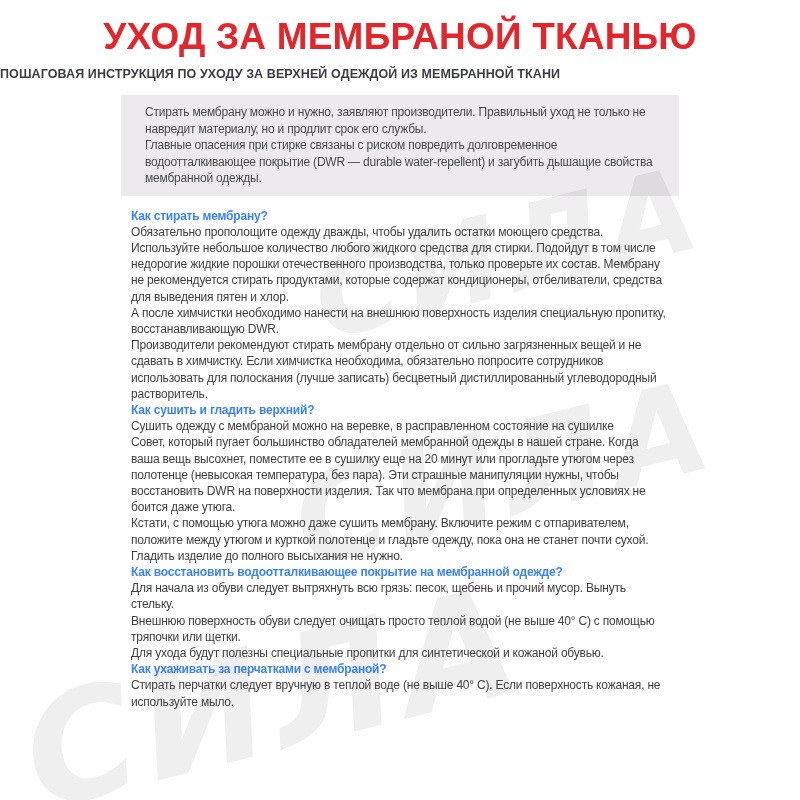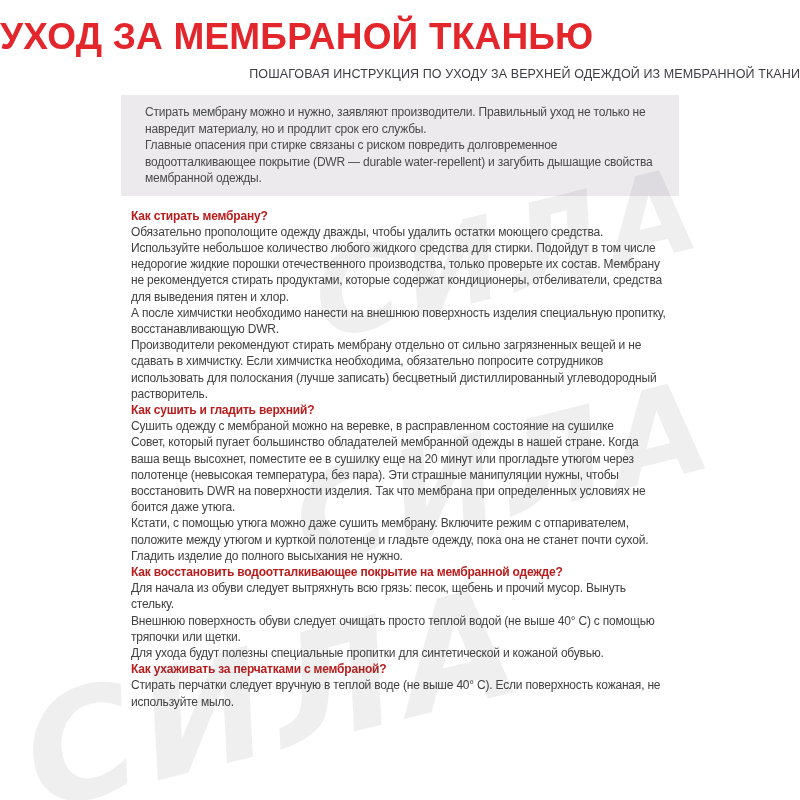--- a/index.html
+++ b/index.html
@@ -3,45 +3,45 @@
 <meta charset="utf-8">
 <style>
   html,body{margin:0;padding:0;}
   body{
     width:800px;height:800px;position:relative;overflow:hidden;
     background:#ffffff;color:#414141;
     font-family:"Liberation Sans",sans-serif;
   }
   .page{position:relative;width:800px;height:800px;}
   .page-title{
-    margin:16px 0 0;text-align:left;
+    margin:16px 0 0;text-align:center;
     color:#e2262c;font-size:37px;font-weight:700;letter-spacing:0.2px;
     position:relative;z-index:1;
   }
   .page-subtitle{
-    margin-top:9px;text-align:right;
-    color:#3c3c46;font-size:12.5px;font-weight:400;letter-spacing:0.1px;
+    margin-top:9px;text-align:left;
+    color:#3c3c46;font-size:12.5px;font-weight:700;letter-spacing:0.1px;
     position:relative;z-index:1;
   }
   .intro-box{
     margin:14px auto 0;width:510px;
     background:#eceaed;padding:9px 24px;
     font-size:12px;line-height:16.5px;color:#4a4a4a;
     letter-spacing:-0.2px;
     position:relative;z-index:1;
   }
   .intro-box p{margin:0;}
   .content{
     margin:12px auto 0;width:538px;
     font-size:12px;line-height:16.2px;letter-spacing:-0.2px;
     position:relative;z-index:1;
   }
   .content h3{
     margin:0;font-size:12px;line-height:16.2px;
-    color:#b91c1c;font-weight:700;letter-spacing:-0.2px;
+    color:#3b82f6;font-weight:700;letter-spacing:-0.2px;
   }
   .content p{margin:0;}
   .wm{
     position:absolute;z-index:2;pointer-events:none;
     font-family:"DejaVu Sans",sans-serif;font-weight:bold;font-style:italic;
     transform:rotate(-14deg);white-space:nowrap;
     color:rgba(75,75,85,0.09);letter-spacing:8px;
   }
   .wm1{font-size:115px;left:310px;top:170px;}
   .wm2{font-size:125px;left:290px;top:385px;}

